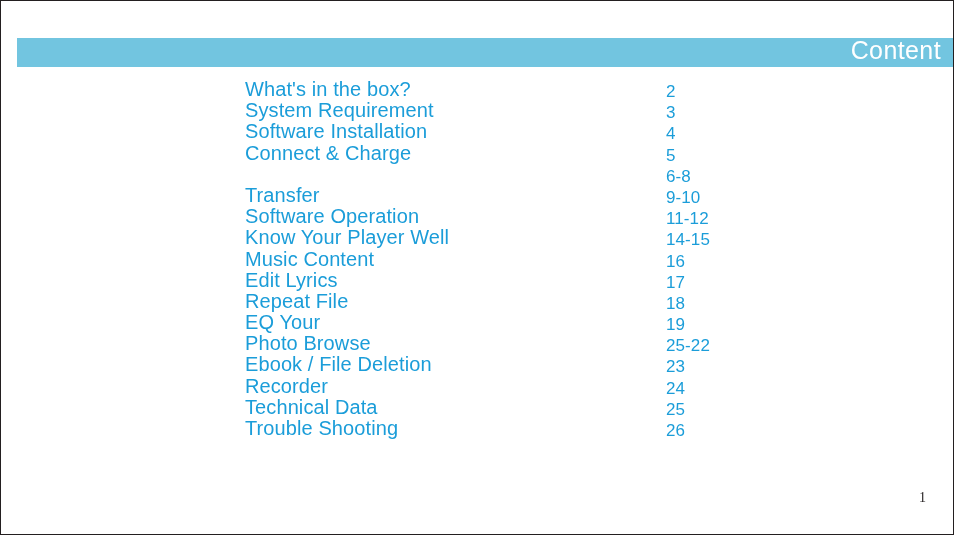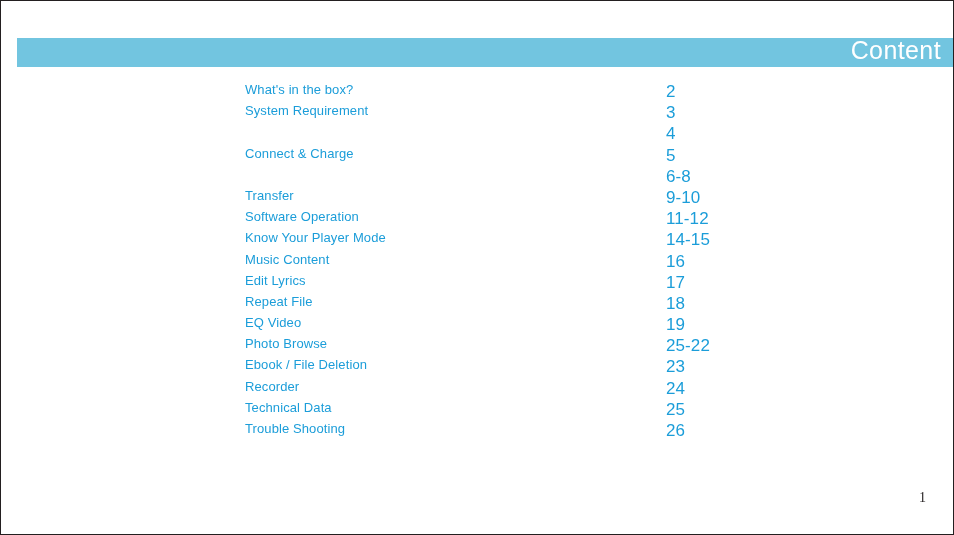--- a/index.html
+++ b/index.html
@@ -46,21 +46,21 @@
   }
   .toc-row {
     position: relative;
     height: 21.2px;
   }
   .toc-label {
     position: absolute;
     left: 0;
     top: 0;
     color: #1b9dd9;
-    font-size: 13px;
+    font-size: 20px;
     font-weight: 400;
     line-height: 21px;
     white-space: nowrap;
     letter-spacing: 0.1px;
   }
   .toc-pages {
     position: absolute;
     left: 421px;
     top: 2px;
     color: #1b9dd9;
@@ -92,55 +92,56 @@
   <div class="toc">
       <div class="toc-row">
         <div class="toc-label">What's in the box?</div>
         <div class="toc-pages">2</div>
       </div>
       <div class="toc-row">
         <div class="toc-label">System Requirement</div>
         <div class="toc-pages">3</div>
       </div>
       <div class="toc-row">
+        <div class="toc-label">Software Installation</div>
         <div class="toc-pages">4</div>
       </div>
       <div class="toc-row">
         <div class="toc-label">Connect &amp; Charge</div>
         <div class="toc-pages">5</div>
       </div>
       <div class="toc-row">
         <div class="toc-pages">6-8</div>
       </div>
       <div class="toc-row">
         <div class="toc-label">Transfer</div>
         <div class="toc-pages">9-10</div>
       </div>
       <div class="toc-row">
         <div class="toc-label">Software Operation</div>
         <div class="toc-pages">11-12</div>
       </div>
       <div class="toc-row">
-        <div class="toc-label">Know Your Player Mode</div>
+        <div class="toc-label">Know Your Player Well</div>
         <div class="toc-pages">14-15</div>
       </div>
       <div class="toc-row">
         <div class="toc-label">Music Content</div>
         <div class="toc-pages">16</div>
       </div>
       <div class="toc-row">
         <div class="toc-label">Edit Lyrics</div>
         <div class="toc-pages">17</div>
       </div>
       <div class="toc-row">
         <div class="toc-label">Repeat File</div>
         <div class="toc-pages">18</div>
       </div>
       <div class="toc-row">
-        <div class="toc-label">EQ Video</div>
+        <div class="toc-label">EQ Your</div>
         <div class="toc-pages">19</div>
       </div>
       <div class="toc-row">
         <div class="toc-label">Photo Browse</div>
         <div class="toc-pages">25-22</div>
       </div>
       <div class="toc-row">
         <div class="toc-label">Ebook / File Deletion</div>
         <div class="toc-pages">23</div>
       </div>

